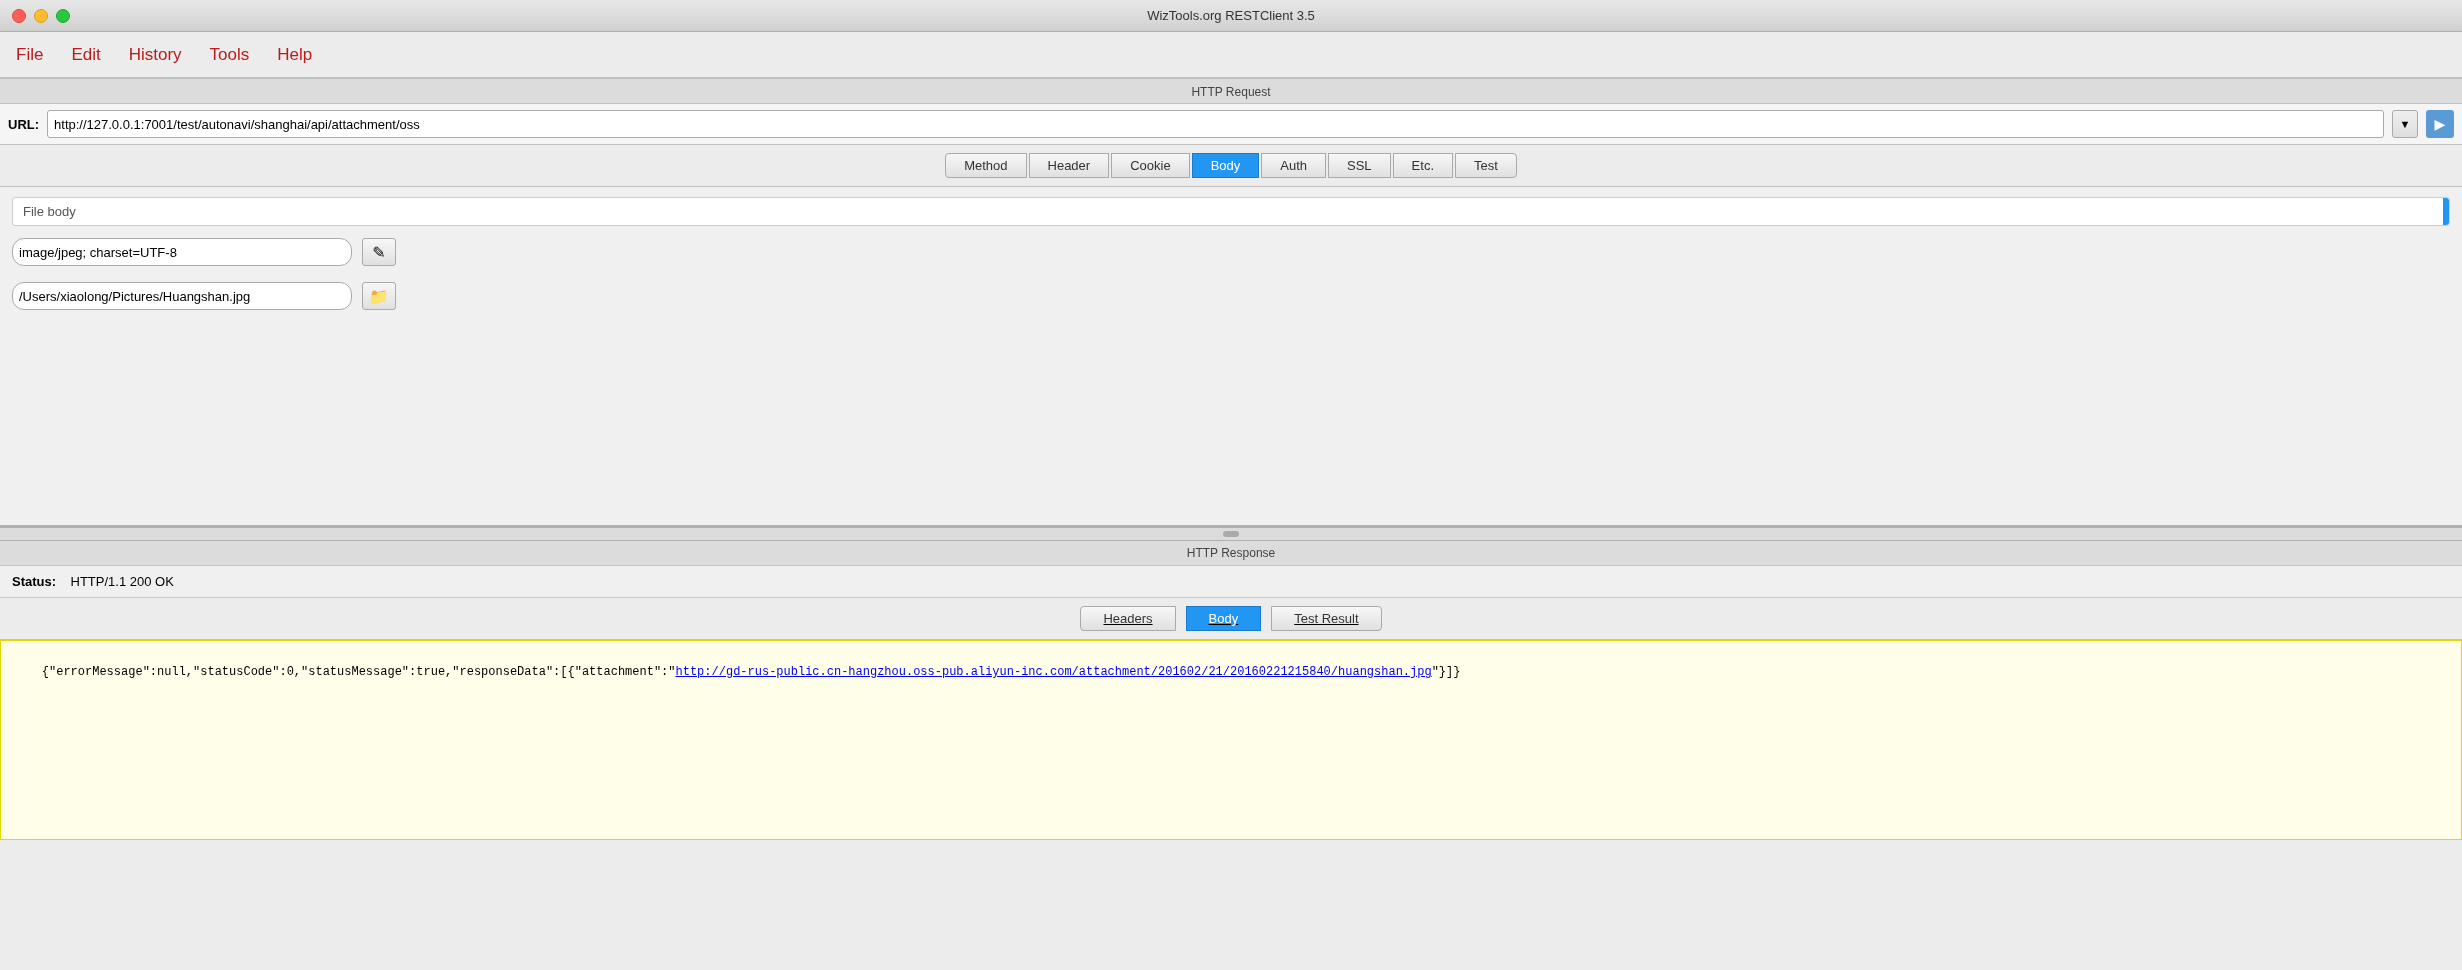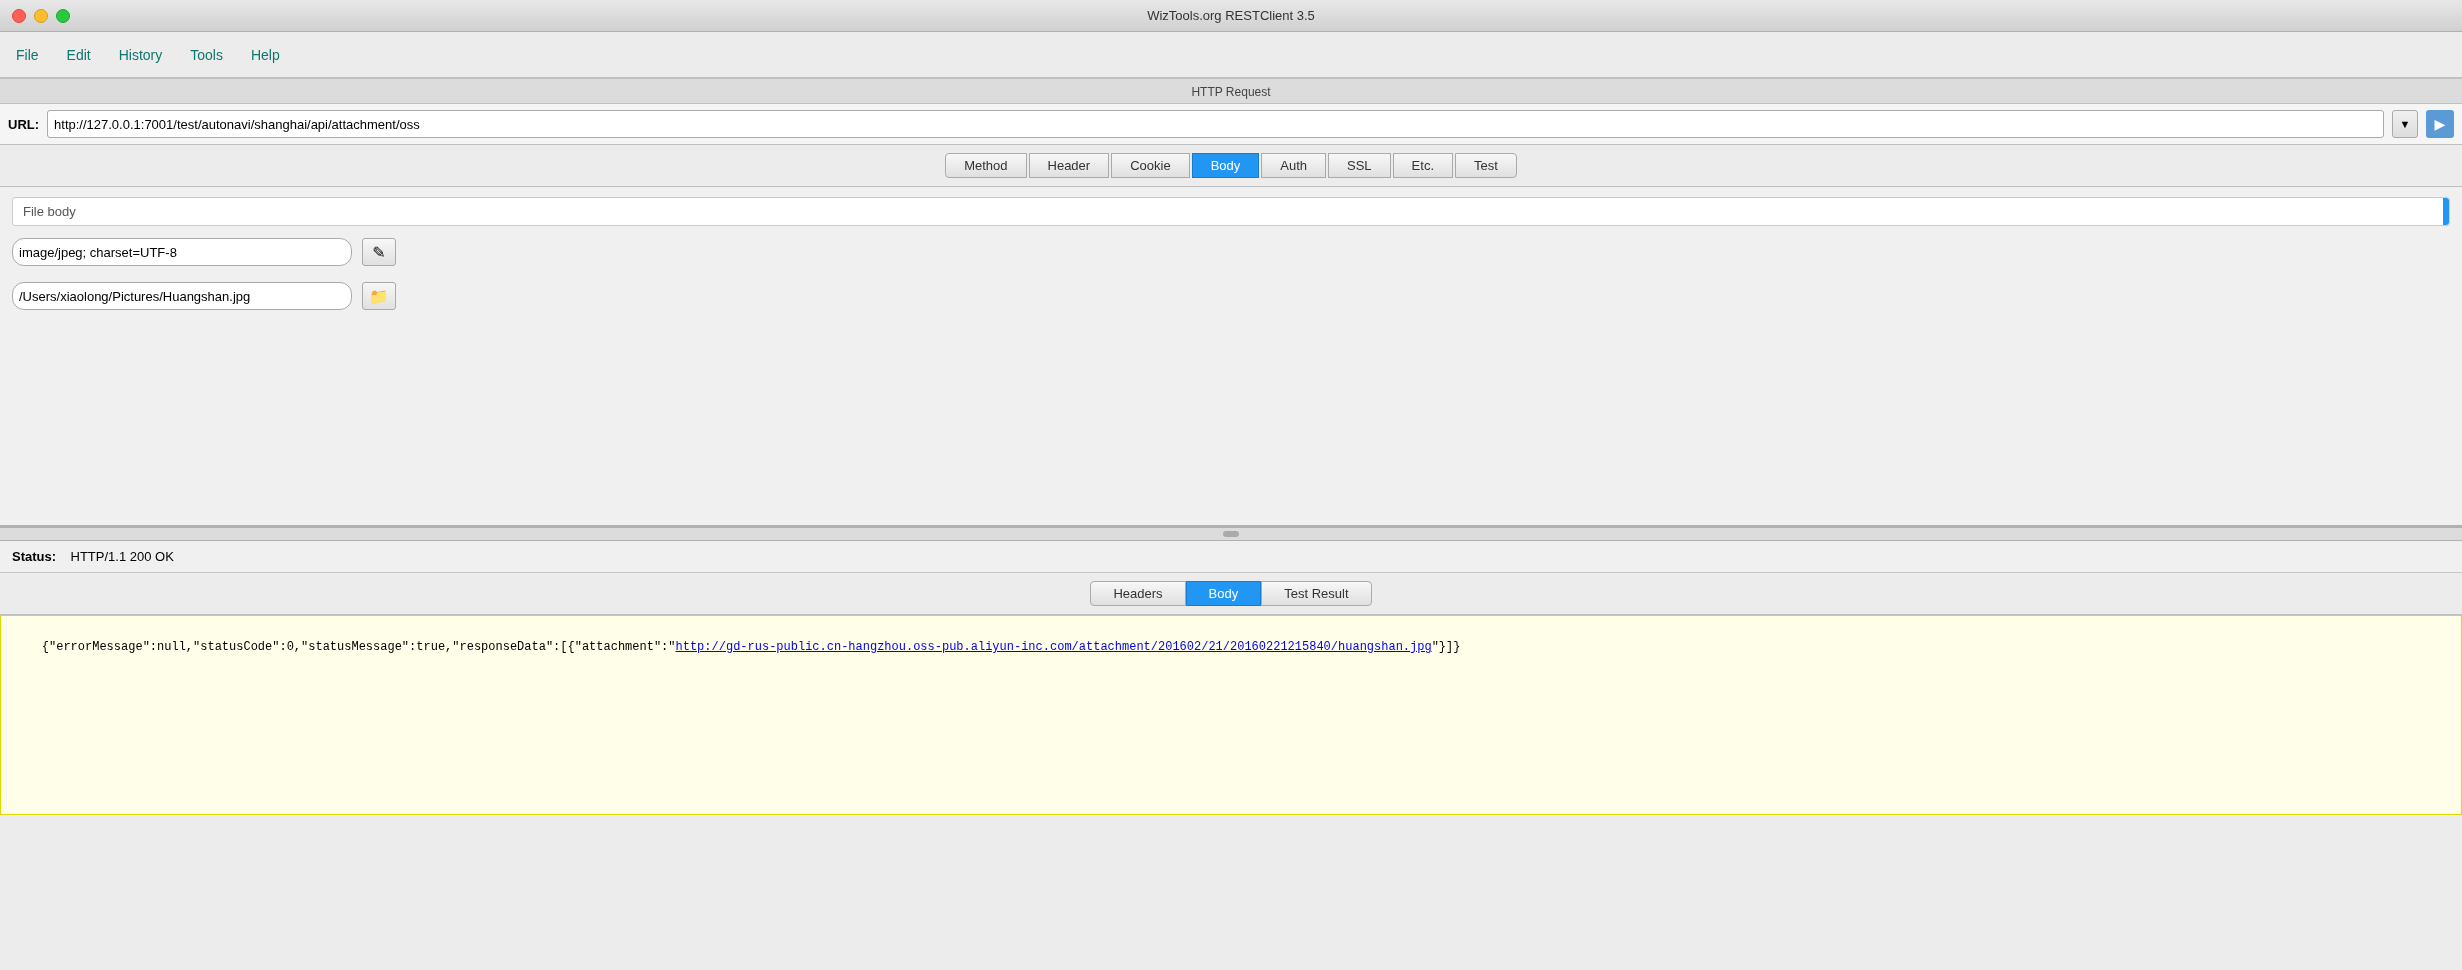--- a/index.html
+++ b/index.html
@@ -49,22 +49,22 @@
       background: #ececec;
       height: 46px;
       display: flex;
       align-items: center;
       padding: 0 4px;
       border-bottom: 1px solid #c0c0c0;
       gap: 4px;
     }
     .menu-item {
       padding: 4px 12px;
-      font-size: 14px;
-      color: #0f766e;
+      font-size: 17px;
+      color: #b91c1c;
       cursor: pointer;
       border-radius: 4px;
     }
 
     
     .section-label {
       text-align: center;
       font-size: 12px;
       color: #444;
       padding: 6px 0 4px 0;
@@ -248,22 +248,23 @@
     }
     .status-label { font-weight: 600; }
 
     
     .response-tab-bar {
       display: flex;
       align-items: center;
       justify-content: center;
       background: #ececec;
       padding: 8px 0;
-      gap: 0;
-      border-bottom: 1px solid #c0c0c0;
+      gap: 10px;
+      border-bottom: 1px solid #c0c0c0;
+      text-decoration: underline;
     }
     .resp-tab-btn {
       padding: 4px 22px;
       font-size: 13px;
       border: 1px solid #aaa;
       background: linear-gradient(to bottom, #f7f7f7, #e0e0e0);
       cursor: pointer;
       color: #333;
     }
     .resp-tab-btn:first-child { border-radius: 4px 0 0 4px; }
@@ -356,20 +357,21 @@
       <span>📁</span>
     </button>
   </div>
 </div>
 
 <div class="divider-area">
   <div class="divider-handle"></div>
 </div>
 
 <div class="response-section">
+  <div class="response-section-label">HTTP Response</div>
 
   <div class="status-bar">
     <span class="status-label">Status:</span>
     &nbsp;&nbsp;
     <span>HTTP/1.1 200 OK</span>
   </div>
 
   <div class="response-tab-bar">
     <button class="resp-tab-btn">Headers</button>
     <button class="resp-tab-btn active">Body</button>

